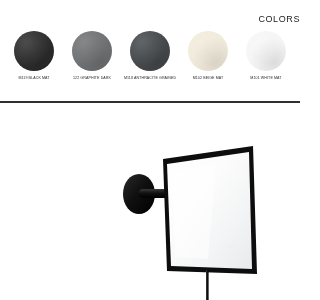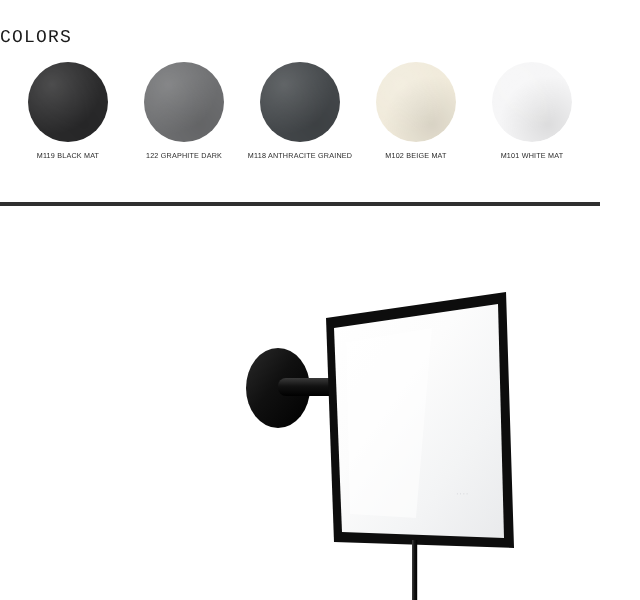--- a/index.html
+++ b/index.html
@@ -30,25 +30,25 @@
     width: 300px;
     height: 102px;
     background: #ffffff;
   }
 
   #colors-title {
     position: absolute;
     top: 14px;
     left: 0;
     width: 300px;
-    text-align: left;
+    text-align: right;
     font-size: 9px;
     letter-spacing: 0.6px;
     color: #1b1b1b;
-    font-family: Liberation Mono, monospace;
+    font-family: Liberation Sans, sans-serif;
   }
 
   #swatch-row {
     position: absolute;
     top: 31px;
     left: 6px;
     width: 288px;
     display: flex;
     justify-content: space-between;
     align-items: flex-start;

